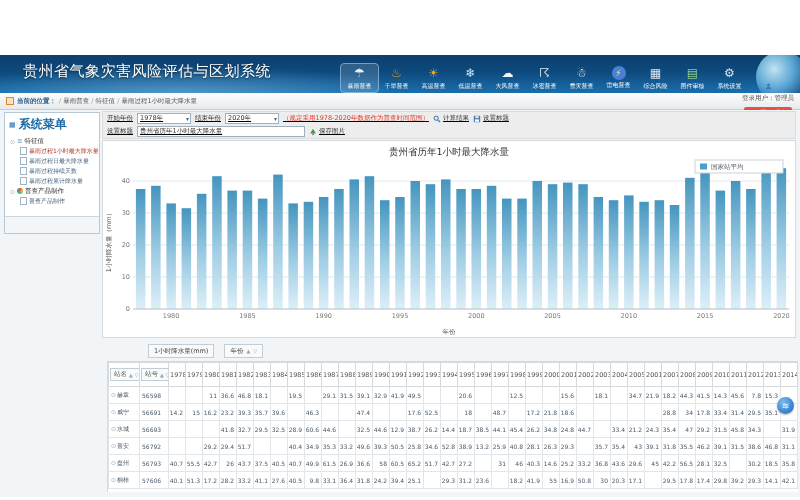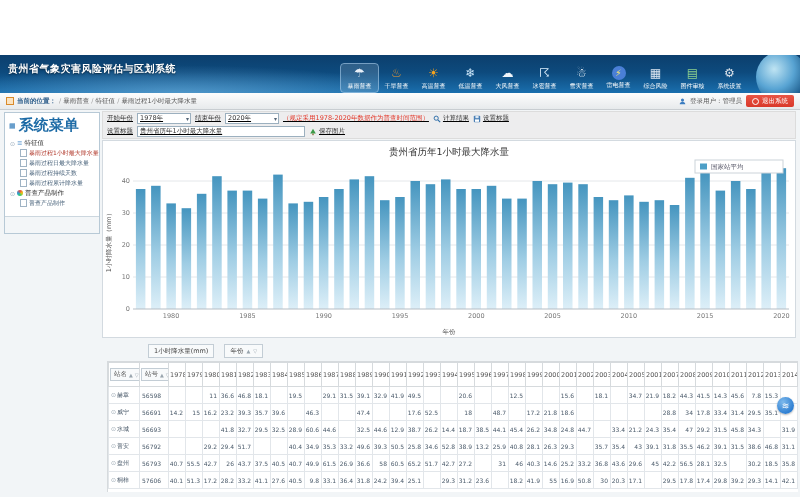--- a/index.html
+++ b/index.html
@@ -5,48 +5,48 @@
   html,body{margin:0;padding:0;}
   .stage{position:relative;width:800px;height:500px;background:#fff;overflow:hidden;
          font-family:"DejaVu Sans","Liberation Sans",sans-serif;-webkit-font-smoothing:antialiased;}
   
   .banner{position:absolute;left:0;top:55px;width:800px;height:38px;overflow:hidden;
           background:linear-gradient(180deg,#0c3f6d 0%,#0d4a7d 45%,#1a6fae 100%);}
   .banner::before{content:"";position:absolute;left:-50px;bottom:-30px;width:460px;height:58px;
           background:radial-gradient(ellipse at center,rgba(125,185,225,.55),rgba(125,185,225,0) 70%);}
   .globe{position:absolute;right:-8px;top:-4px;width:52px;height:52px;border-radius:50%;
           background:radial-gradient(circle at 35% 35%,#c8ecf9,#5ba7d6 42%,#14507f 78%);opacity:.95;}
-  .app-title{position:absolute;left:8px;top:7px;font-size:10px;font-weight:bold;color:#fff;
+  .app-title{position:absolute;left:23px;top:7px;font-size:15px;font-weight:normal;color:#fff;
           text-shadow:0 1px 2px rgba(0,0,0,.55);letter-spacing:.5px;}
   .nav-strip{position:absolute;right:52px;bottom:1px;display:flex;}
   .nav-item{width:37px;text-align:center;padding:1px 0 1px;border-radius:3px;cursor:pointer;}
   .nav-item.selected{background:rgba(255,255,255,.14);outline:1px solid rgba(173,208,235,.65);}
   .nav-icon{display:block;height:16px;line-height:16px;font-size:12px;}
   .nav-icon.circle{width:14px;height:14px;line-height:14px;border-radius:50%;margin:1px auto;font-size:9px;}
   .nav-label{display:block;font-size:6px;color:#fff;margin-top:1px;white-space:nowrap;}
   
   .crumbbar{position:absolute;left:0;top:93px;width:800px;height:17px;box-sizing:border-box;
           background:linear-gradient(#fdfdfd,#e7eaec);border-bottom:1px solid #c8cdd1;
           display:flex;align-items:center;padding:0 6px;gap:3px;font-size:6.5px;color:#555;}
   .loc-icon{width:6px;height:6px;border:1px solid #d98a2b;background:#fbe3c0;display:inline-block;}
   .loc-label{font-weight:bold;color:#2c5d8a;}
   .crumb-sep{color:#999;}
   .crumb{color:#555;cursor:pointer;}
-  .userbox{margin-left:auto;display:flex;align-items:center;gap:4px;}
+  .userbox{margin-left:auto;display:flex;align-items:center;gap:4px;flex-direction:column;}
   .logout-btn{display:flex;align-items:center;gap:3px;background:linear-gradient(#e85545,#d9382a);
           color:#fff;border-radius:2px;padding:1.5px 6px;font-size:6.5px;cursor:pointer;}
   .power-ic{width:5px;height:5px;border:1px solid #fff;border-radius:50%;display:inline-block;}
   
   .content{position:absolute;left:0;top:110px;width:800px;height:387px;background:#f2f5f7;}
   
   .sidebar{position:absolute;left:4px;top:2px;width:96px;height:122px;background:#fff;
           border:1px solid #b7c9d6;box-sizing:border-box;}
   .sb-head{display:flex;align-items:center;gap:3px;padding:3px 4px 2px;}
   .sb-head-icon{color:#2f79b8;font-size:7px;}
-  .sb-title{font-size:15px;font-weight:bold;color:#1d6ba6;}
+  .sb-title{font-size:12px;font-weight:bold;color:#1d6ba6;}
   .tree{padding:1px 0 0 5px;}
   .group-row{display:flex;align-items:center;gap:2px;height:10px;font-size:6.5px;color:#333;cursor:pointer;}
   .expander{color:#97a9b9;font-size:6px;}
   .list-ic{color:#3f87c9;font-size:6.5px;}
   .pie-ic{width:6px;height:6px;border-radius:50%;display:inline-block;
           background:conic-gradient(#e74c3c,#f1c40f,#2ecc71,#3498db,#e74c3c);}
   .child-row{display:flex;align-items:center;gap:2px;height:10px;padding-left:10px;cursor:pointer;}
   .file-ic{width:5px;height:6px;border:1px solid #9fb3c4;background:#fff;display:inline-block;}
   .child-label{font-size:6px;color:#48627a;white-space:nowrap;}
   .child-row.selected .child-label{color:#b03527;}

